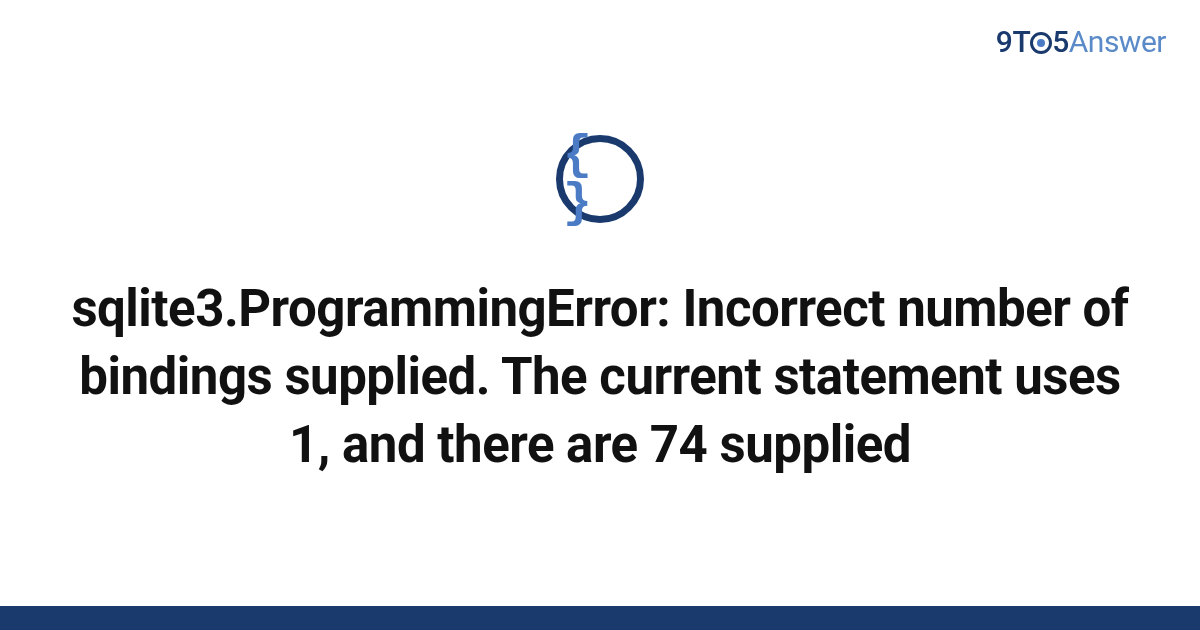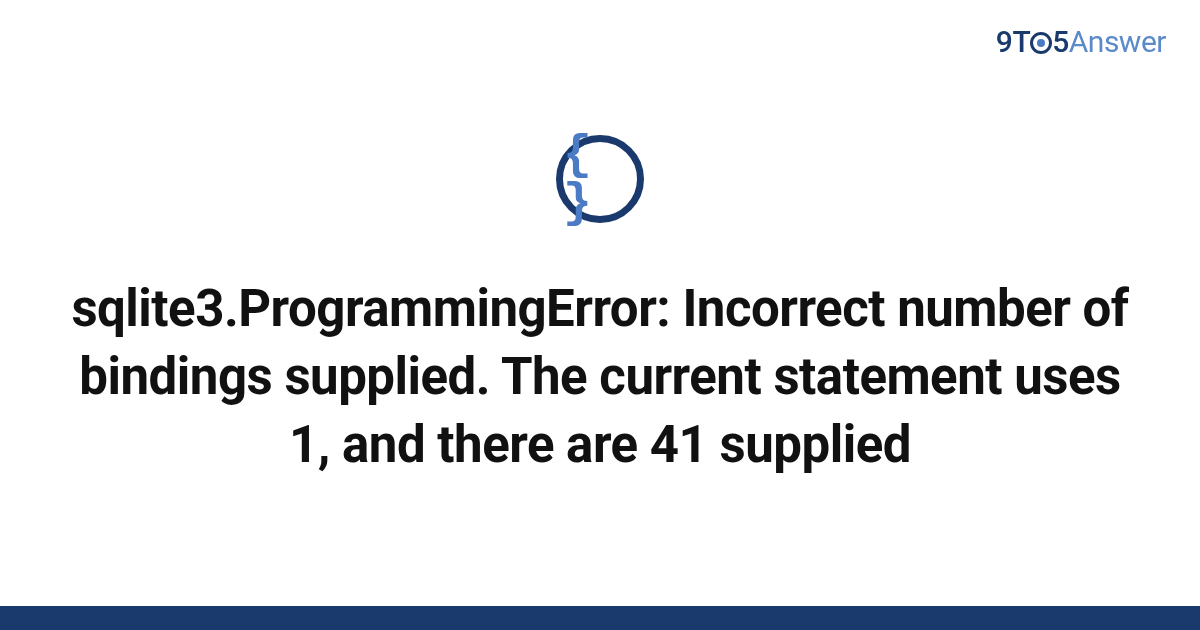--- a/index.html
+++ b/index.html
@@ -114,15 +114,15 @@
 <div class="site-logo">
   <span class="logo-9t">9T</span><span class="logo-o"><span class="logo-o-outer"><span class="logo-o-inner"></span></span></span><span class="logo-5">5</span><span class="logo-answer">Answer</span>
 </div>
 
 <div class="center-icon">
   <div class="icon-circle">
     <span class="icon-braces">{ }</span>
   </div>
 </div>
 
-<div class="title-text">sqlite3.ProgrammingError: Incorrect number of bindings supplied. The current statement uses 1, and there are 41 supplied</div>
+<div class="title-text">sqlite3.ProgrammingError: Incorrect number of bindings supplied. The current statement uses 1, and there are 74 supplied</div>
 
 <div class="bottom-bar"></div>
 
 </body></html>

